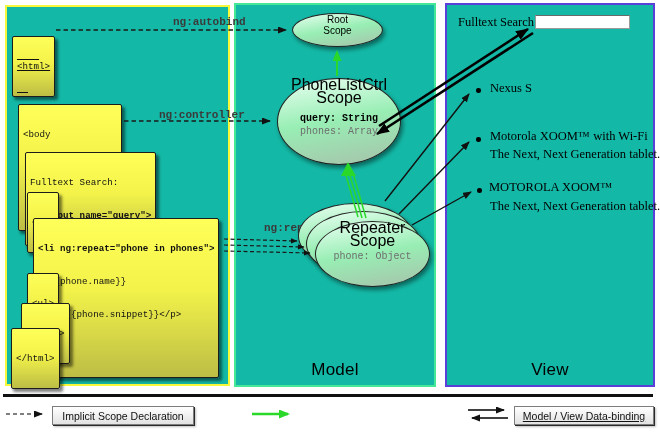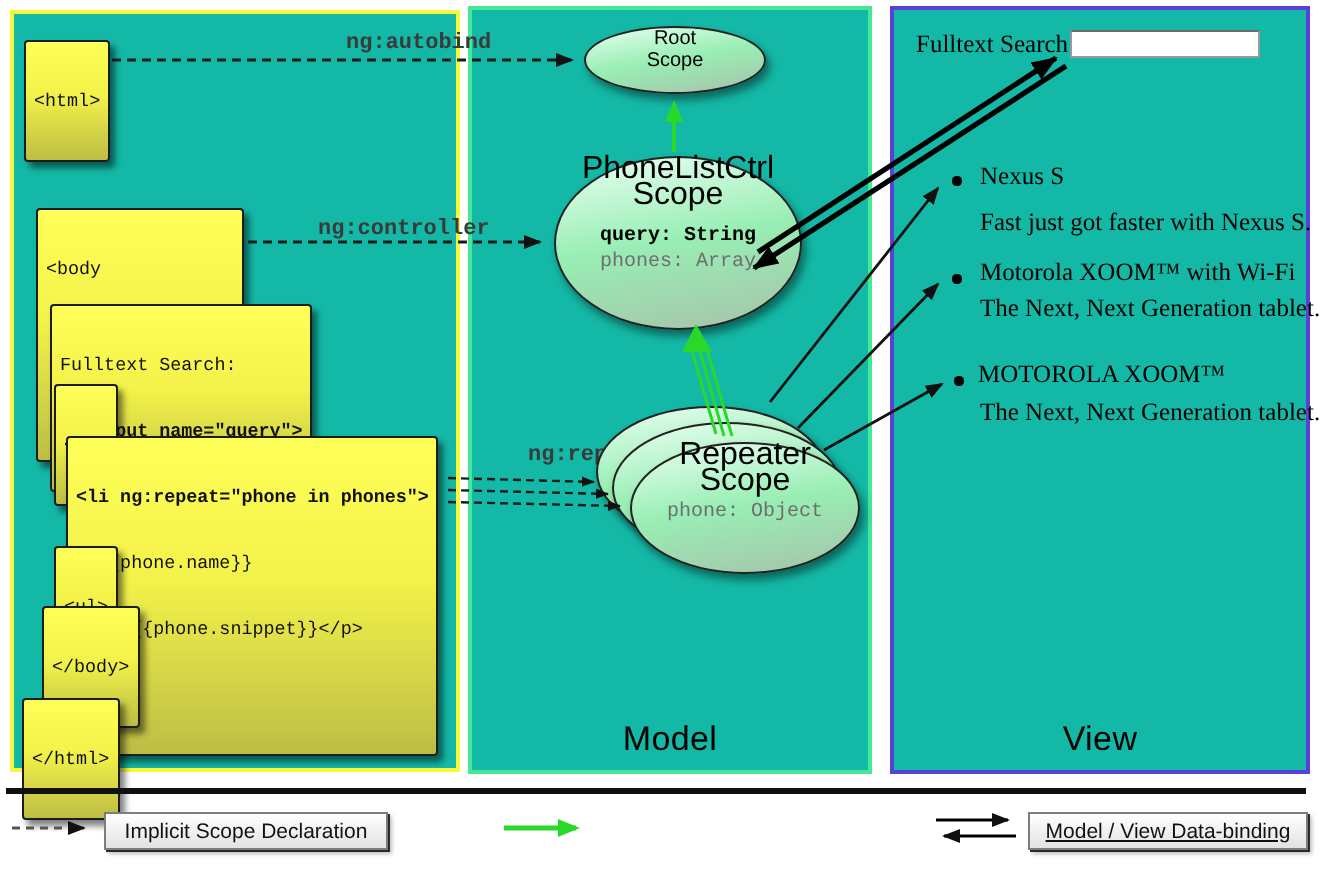--- a/index.html
+++ b/index.html
@@ -68,21 +68,21 @@
   <div class="panel panel-template">
     <div class="panel-title">Template</div>
   </div>
   <div class="panel panel-model">
     <div class="panel-title">Model</div>
   </div>
   <div class="panel panel-view">
     <div class="panel-title">View</div>
   </div>
 
-  <div class="codebox" style="left:12px;top:20px;">
+  <div class="codebox" style="left:12px;top:36px;text-decoration:underline;">
     <div>&lt;html&gt;</div>
   </div>
 
   <div class="codebox" style="left:18px;top:104px;">
     <div>&lt;body</div>
     <div> ng:controller=</div>
     <div> "PhoneListCtrl"&gt;</div>
   </div>
 
   <div class="codebox" style="left:25px;top:152px;">
@@ -102,21 +102,21 @@
   </div>
 
   <div class="codebox" style="left:27px;top:273px;">
     <div>&lt;ul&gt;</div>
   </div>
 
   <div class="codebox" style="left:21px;top:303px;">
     <div>&lt;/body&gt;</div>
   </div>
 
-  <div class="codebox" style="left:11px;top:349px;">
+  <div class="codebox" style="left:11px;top:328px;">
     <div>&lt;/html&gt;</div>
   </div>
 
   <div class="nglabel" style="left:145px;top:16px;">ng:autobind</div>
   <div class="nglabel" style="left:131px;top:109px;">ng:controller</div>
   <div class="nglabel" style="left:236px;top:222px;">ng:repeat</div>
 
   <div class="ellipse" style="left:292px;top:13px;width:89px;height:32px;">
     <div class="e-title" style="font-size:10px;line-height:11px;">Root</div>
     <div class="e-title" style="font-size:10px;line-height:11px;">Scope</div>
@@ -137,21 +137,20 @@
     <div class="e-title">Scope</div>
     <div class="e-gap" style="height:3px;"></div>
     <div class="e-prop">phone: Object</div>
   </div>
 
   <div class="v-search-label">Fulltext Search:</div>
   <input class="v-search-input" type="text" value="" style="">
 
   <span class="v-dot" style="left:476px;top:88px;"></span>
   <div class="v-name" style="left:490px;top:81px;">Nexus S</div>
-  <div class="v-snippet" style="left:490px;top:104px;">Fast just got faster with Nexus S.</div>
 
   <span class="v-dot" style="left:476px;top:137px;"></span>
   <div class="v-name" style="left:490px;top:129px;">Motorola XOOM™ with Wi-Fi</div>
   <div class="v-snippet" style="left:490px;top:147px;">The Next, Next Generation tablet.</div>
 
   <span class="v-dot" style="left:477px;top:188px;"></span>
   <div class="v-name" style="left:489px;top:180px;">MOTOROLA XOOM™</div>
   <div class="v-snippet" style="left:490px;top:199px;">The Next, Next Generation tablet.</div>
 
   <div class="divider"></div>

